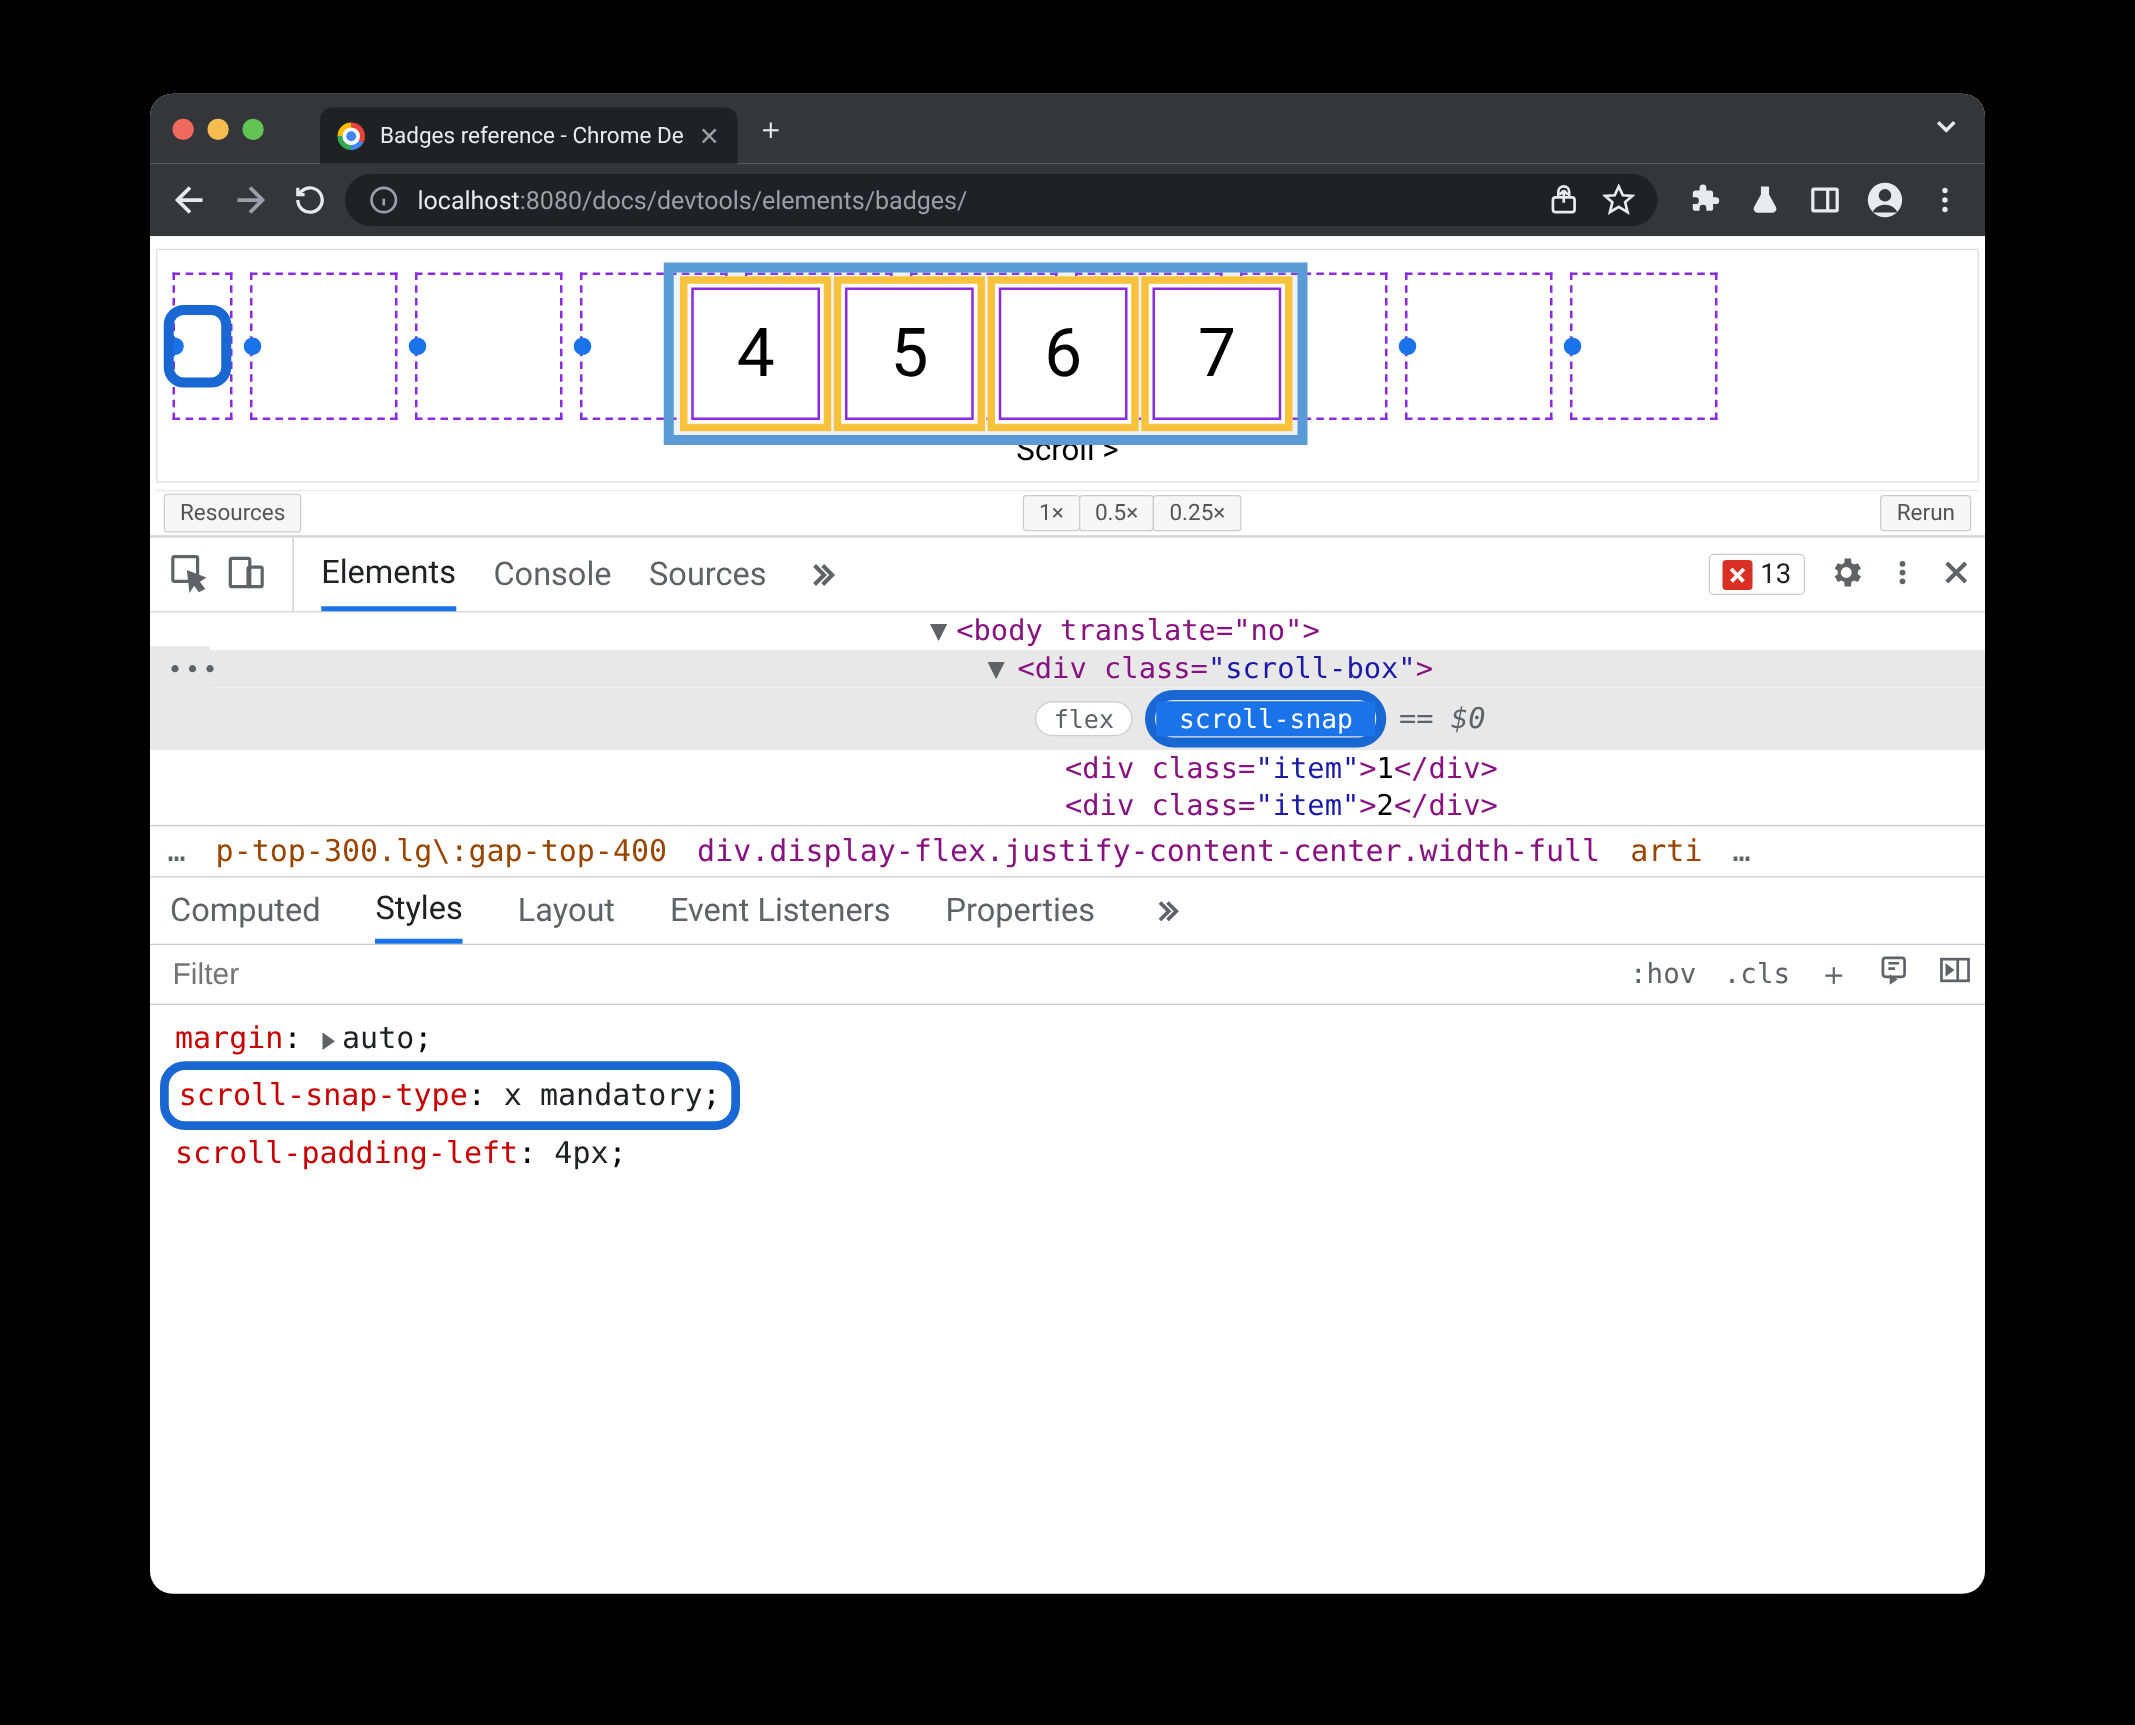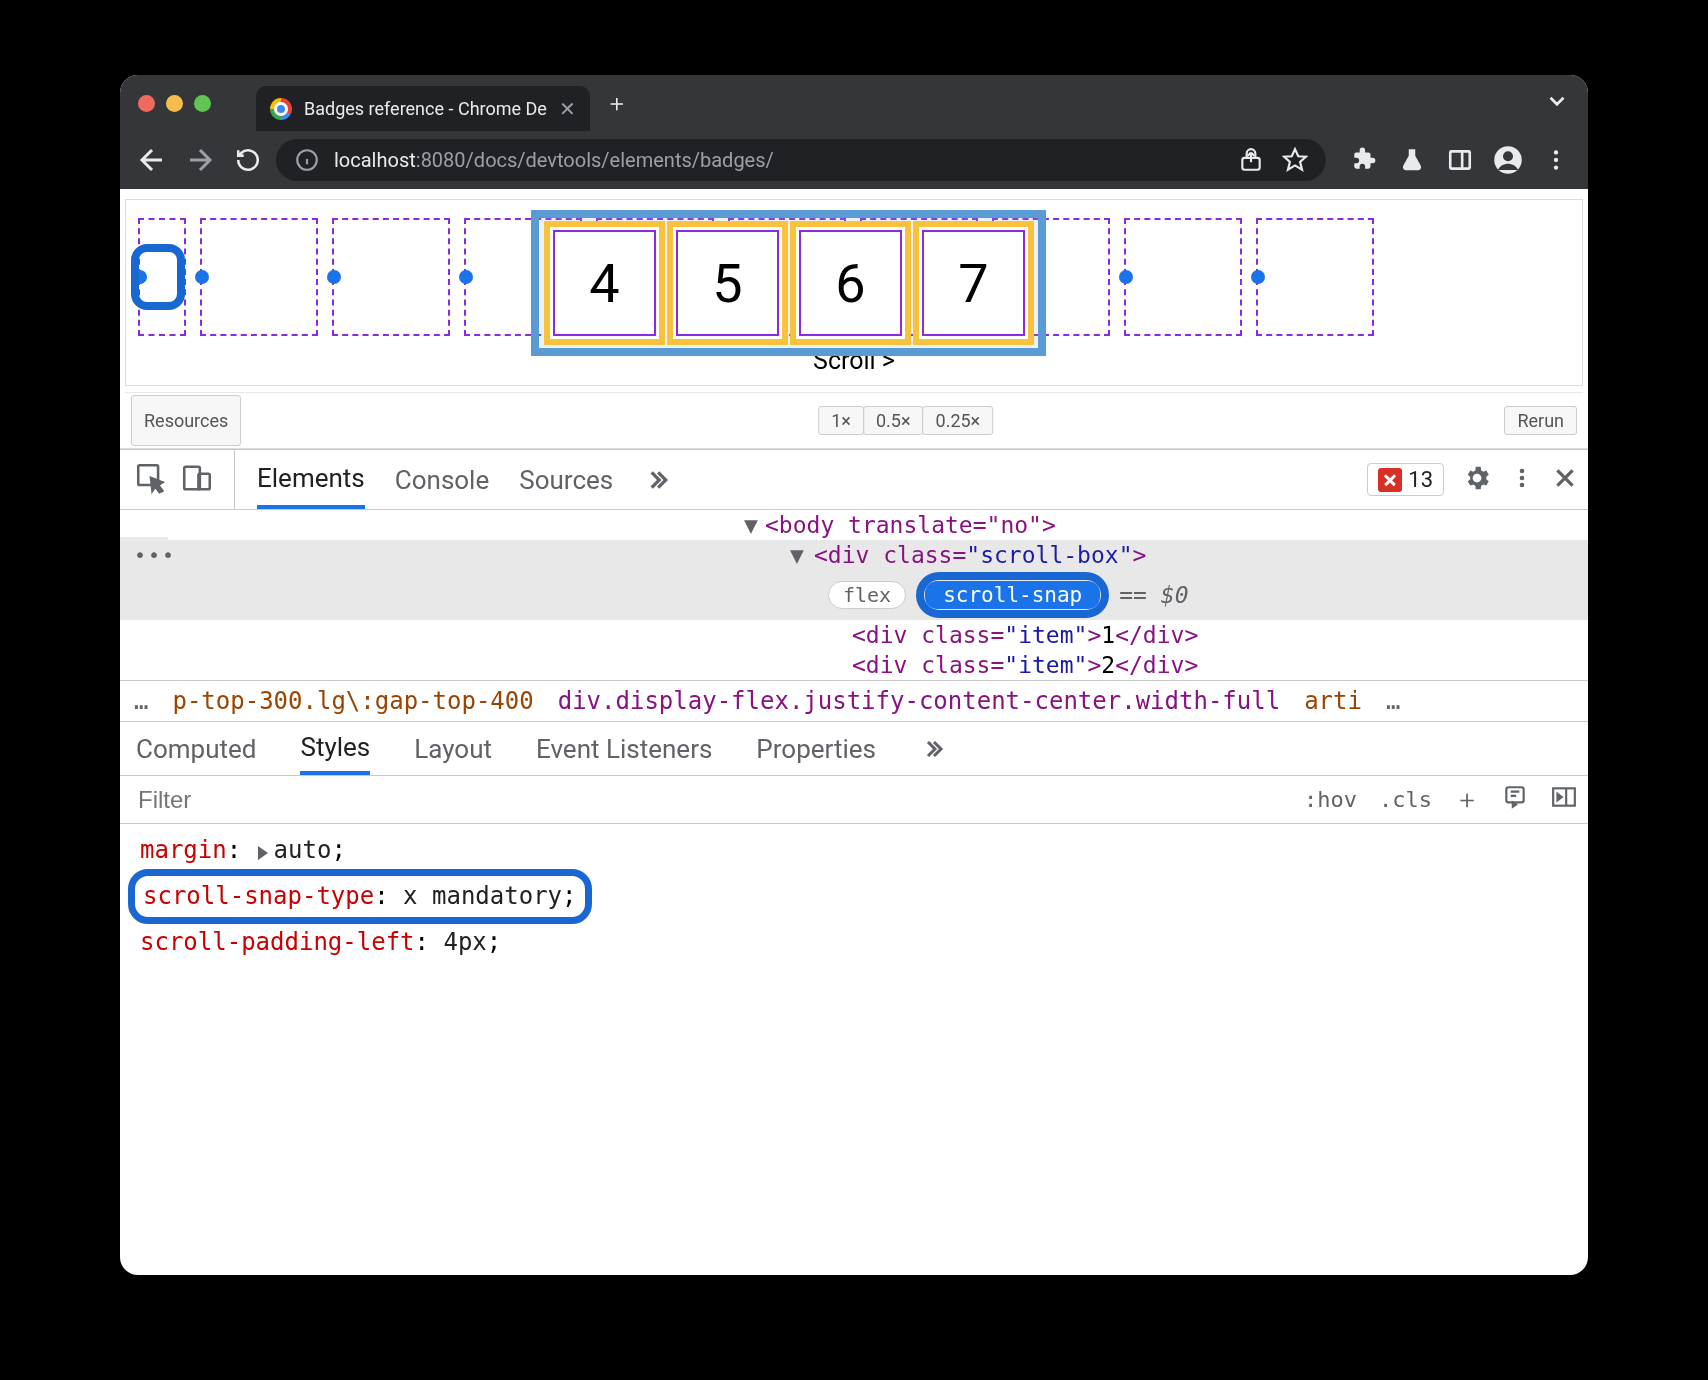--- a/index.html
+++ b/index.html
@@ -149,21 +149,21 @@
   position:absolute; inset:0; display:flex; align-items:center; justify-content:center;
   font-size: 54px;
 }
 .scroll-label { text-align:center; font-size: 25px; margin-top: 10px; }
 
 .zoom-bar {
   display:flex; align-items:center; font-size: 18px; color:#555;
   padding: 2px 6px;
   border-top: 1px solid #e8e8e8;
 }
-.zoom-bar .res { padding:14px 12px; border:1px solid #ccc; background:#f7f7f7; border-radius:3px; }
+.zoom-bar .res { padding:4px 12px; border:1px solid #ccc; background:#f7f7f7; border-radius:3px; }
 .zoom-bar .mid { margin-left:auto; display:flex; gap:0; }
 .zoom-bar .mid span { padding:3px 12px; border:1px solid #ccc; background:#f7f7f7; border-radius:3px; margin-left:-1px;}
 .zoom-bar .rerun { margin-left:auto; padding:3px 12px; border:1px solid #ccc; background:#f7f7f7; border-radius:3px; }
 
 
 .devtools {
   border-top: 1px solid #cac9c9;
   display:flex; flex-direction:column;
 }
 .dt-top {
@@ -201,21 +201,21 @@
 .dom-sel { background:#e8e8e8; }
 .ellipsis-row { background:#e8e8e8; padding:6px 14px; color:#5f6368; font-size:20px; letter-spacing:2px;}
 .tag { color:#881280; }
 .attr-val { color:#1a1aa6; }
 .badges-row { padding-left: 708px; display:flex; align-items:center; gap:10px; }
 .flex-badge {
   background:#fff; border:1px solid #ccc; border-radius:16px;
   padding:1px 14px; font-size:20px; color:#5f6368;
 }
 .snap-badge {
-  background:#1a73e8; color:#fff; border-radius:12px;
+  background:#1a73e8; color:#fff; border-radius:0;
   padding:2px 18px; font-size:21px;
 }
 .snap-ring {
   border: 8px solid #1967d2; border-radius: 24px; padding: 1px;
   display:inline-flex;
 }
 .eq-dollar { color:#5f6368; font-style:italic; }
 
 
 .crumb {

